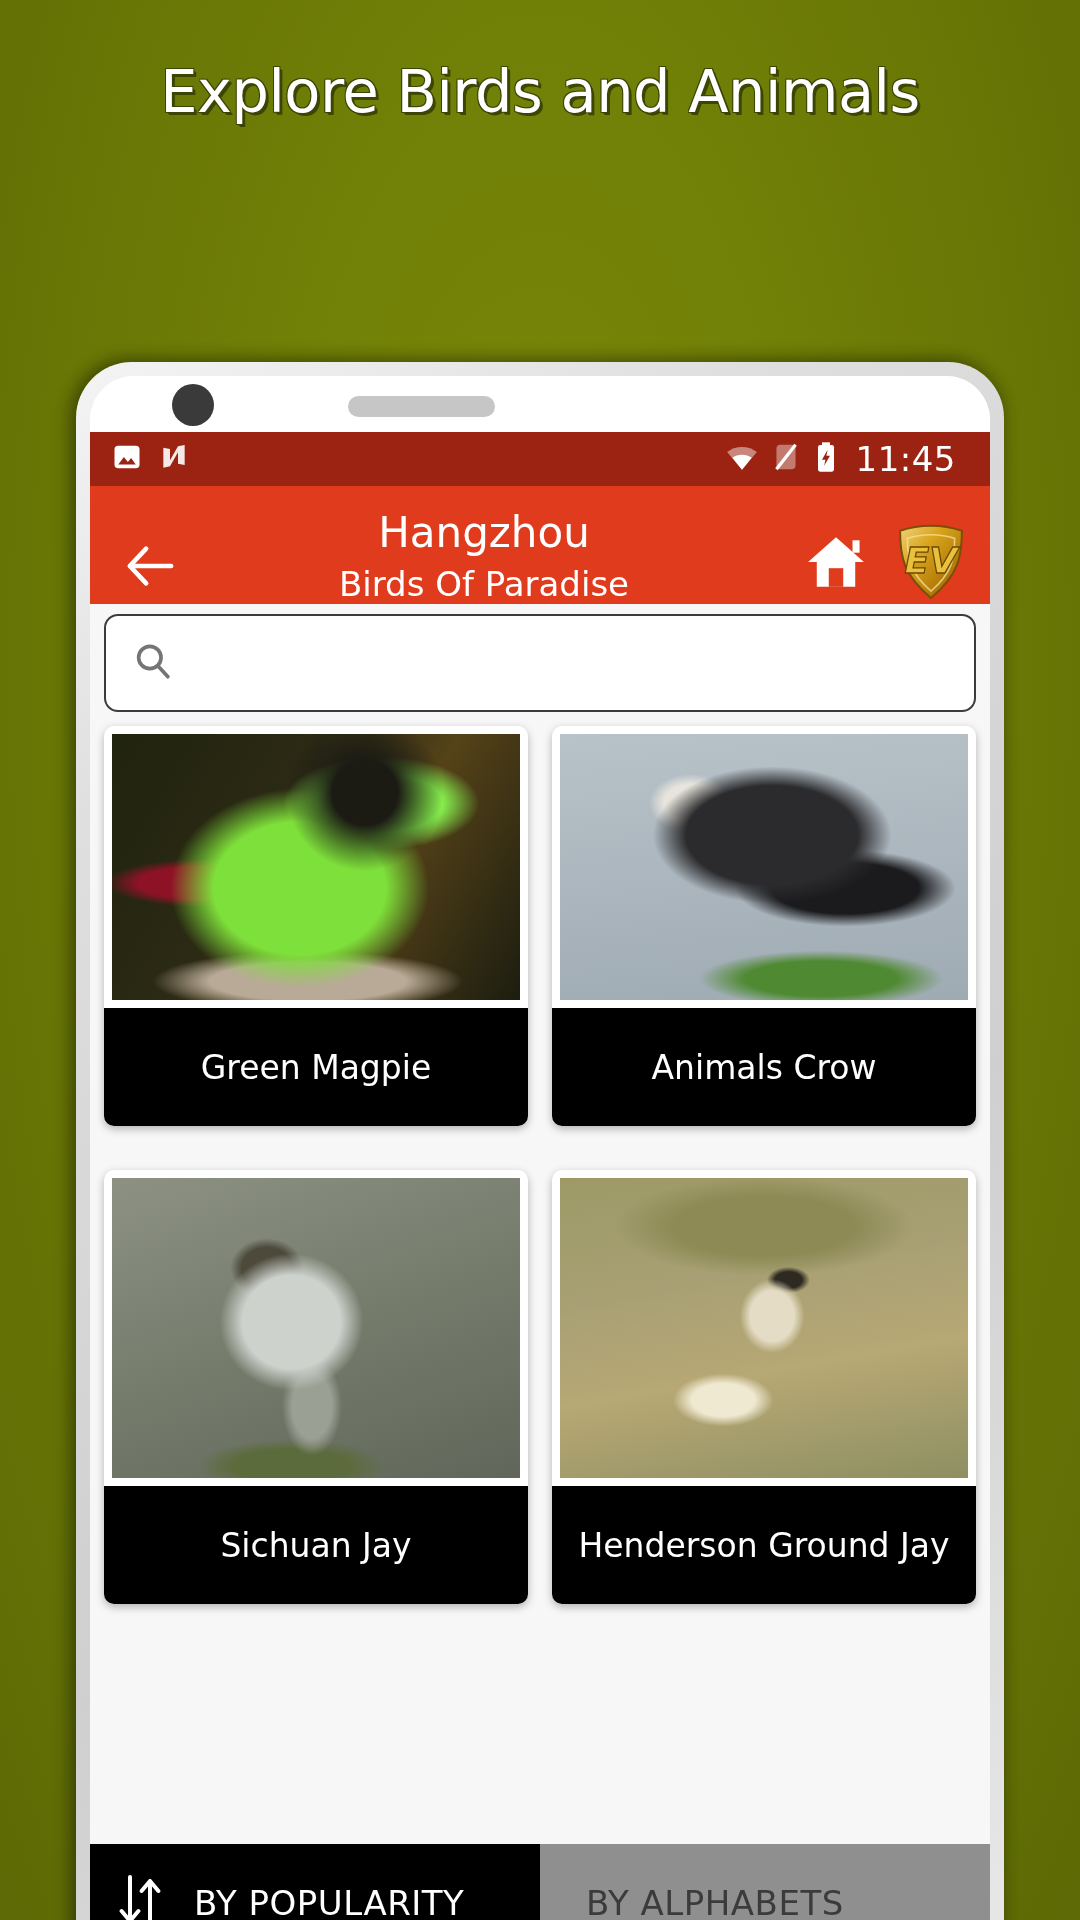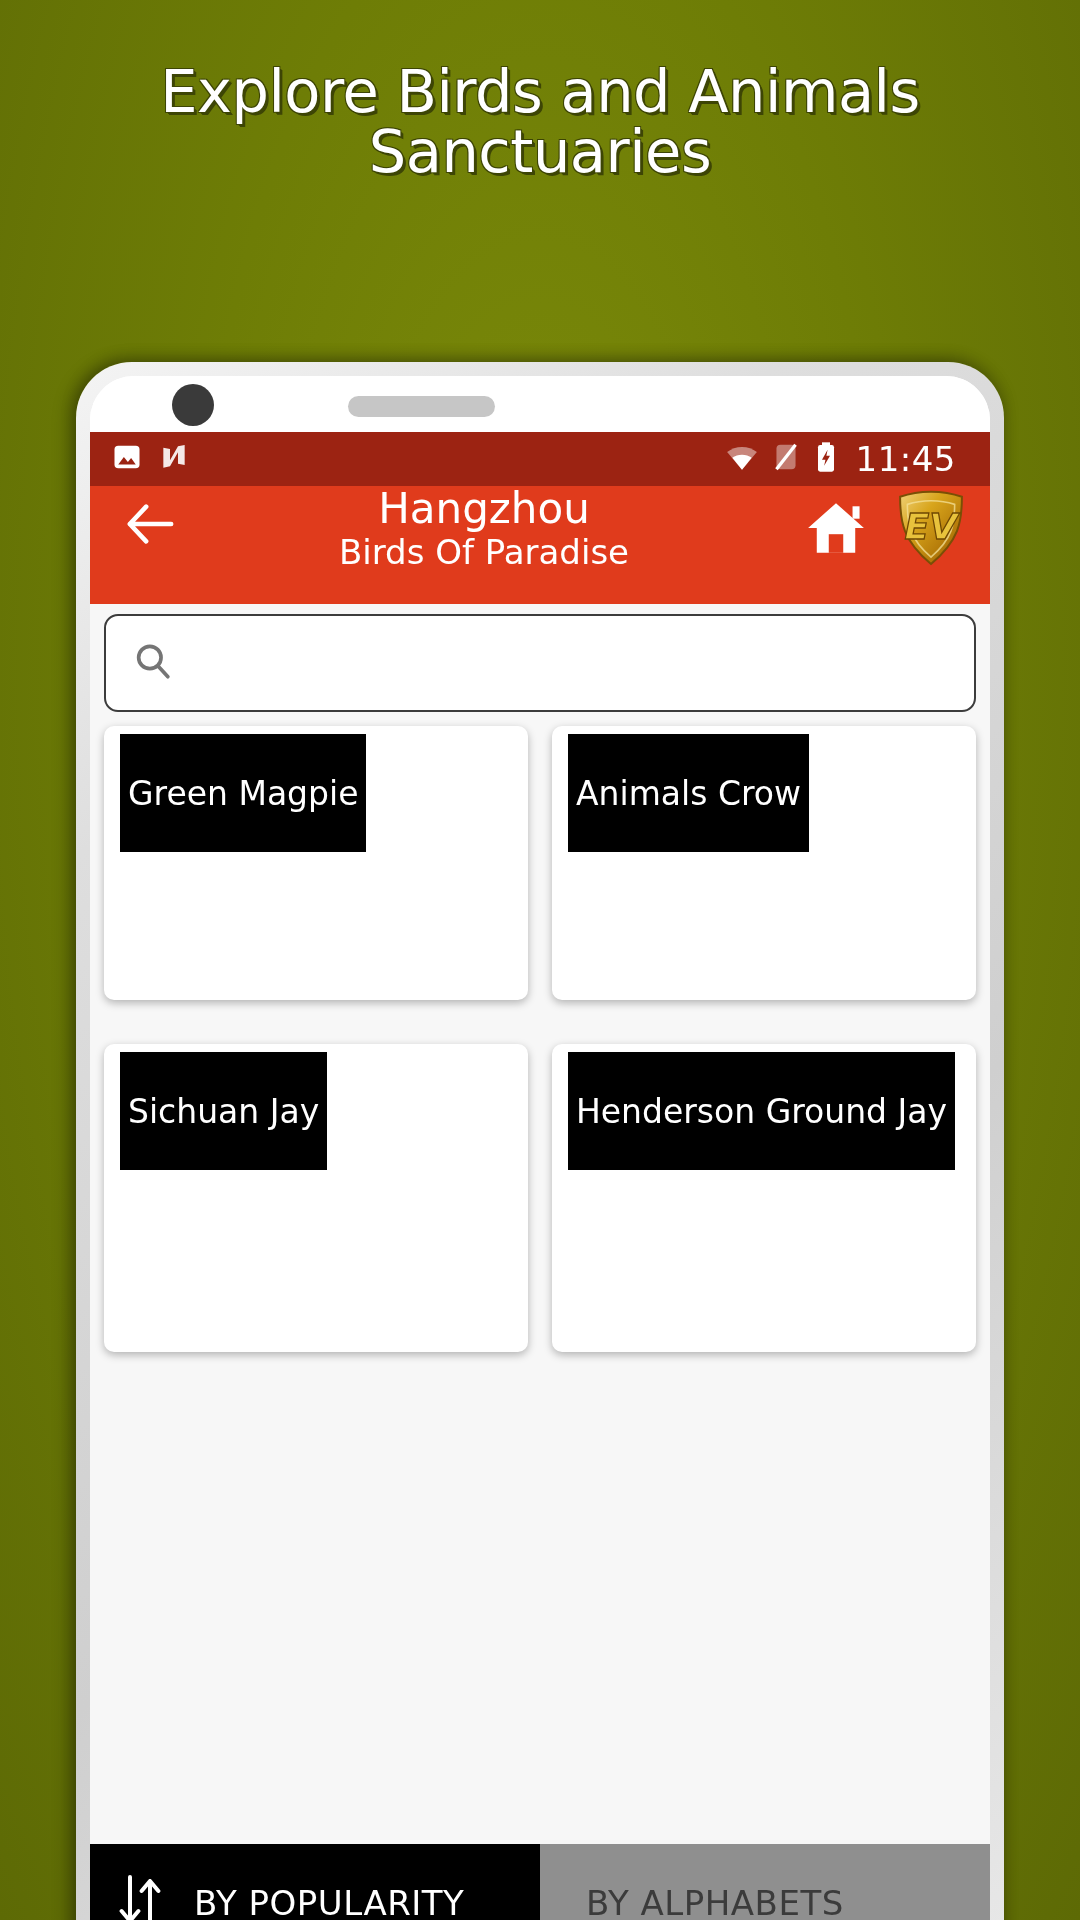--- a/index.html
+++ b/index.html
@@ -82,42 +82,42 @@
   #status-time {
     font-size: 34px; font-weight: 400; color: #ffffff;
     font-family: "DejaVu Sans", sans-serif;
     letter-spacing: 0.5px; margin-left: 4px;
   }
 
   
   #app-bar {
     height: 118px;
     background: #e03b1c;
-    display: flex; align-items: flex-start;
+    display: flex; align-items: flex-end;
     padding: 0 20px 0 22px;
     position: relative;
   }
   #back-arrow {
     width: 76px; height: 76px;
     display: flex; align-items: center; justify-content: center;
     flex: 0 0 auto;
   }
   #appbar-titles {
     flex: 1 1 auto;
     display: flex; flex-direction: column;
     align-items: center; justify-content: center;
     padding-right: 14px;
   }
   #appbar-title {
     color: #ffffff; font-size: 42px; font-weight: 400;
     font-family: "DejaVu Sans", sans-serif; line-height: 1.08;
   }
   #appbar-subtitle {
     color: #ffffff; font-size: 34px; font-weight: 400;
-    font-family: "DejaVu Sans", sans-serif; line-height: 1.15; margin-top: 2px;
+    font-family: "DejaVu Sans", sans-serif; line-height: 1.15; margin-top: 10px;
   }
   #home-button {
     width: 84px; height: 84px; flex: 0 0 auto;
     display: flex; align-items: center; justify-content: center;
   }
   #ev-logo {
     width: 78px; height: 84px; flex: 0 0 auto;
     margin-left: 14px;
     display: flex; align-items: center; justify-content: center;
   }
@@ -154,21 +154,21 @@
   #card-grid {
     display: grid;
     grid-template-columns: 1fr 1fr;
     gap: 44px 24px;
   }
   .bird-card {
     background: #ffffff;
     border-radius: 10px;
     box-shadow: 0 3px 8px rgba(0,0,0,0.28);
     overflow: hidden;
-    display: flex; 
+    display: flex; flex-direction: column;
   }
   .bird-photo {
     height: 266px;
     margin: 8px 8px 0 8px;
     background-size: cover;
     background-position: center;
     position: relative;
   }
   .bird-label {
     background: #000000;
@@ -247,21 +247,20 @@
     color: #3b3b3b; font-size: 34px;
     font-family: "DejaVu Sans", sans-serif;
     letter-spacing: 0.5px;
   }
 </style>
 </head>
 <body>
 
 <div id="promo-heading">
   <span>Explore Birds and Animals</span>
-  <span class="line2">Sanctuaries</span>
 </div>
 
 <div id="phone">
   <div id="phone-screen">
 
     <div id="phone-top-hw">
       <div id="front-camera"></div>
       <div id="earpiece-speaker"></div>
     </div>
 

